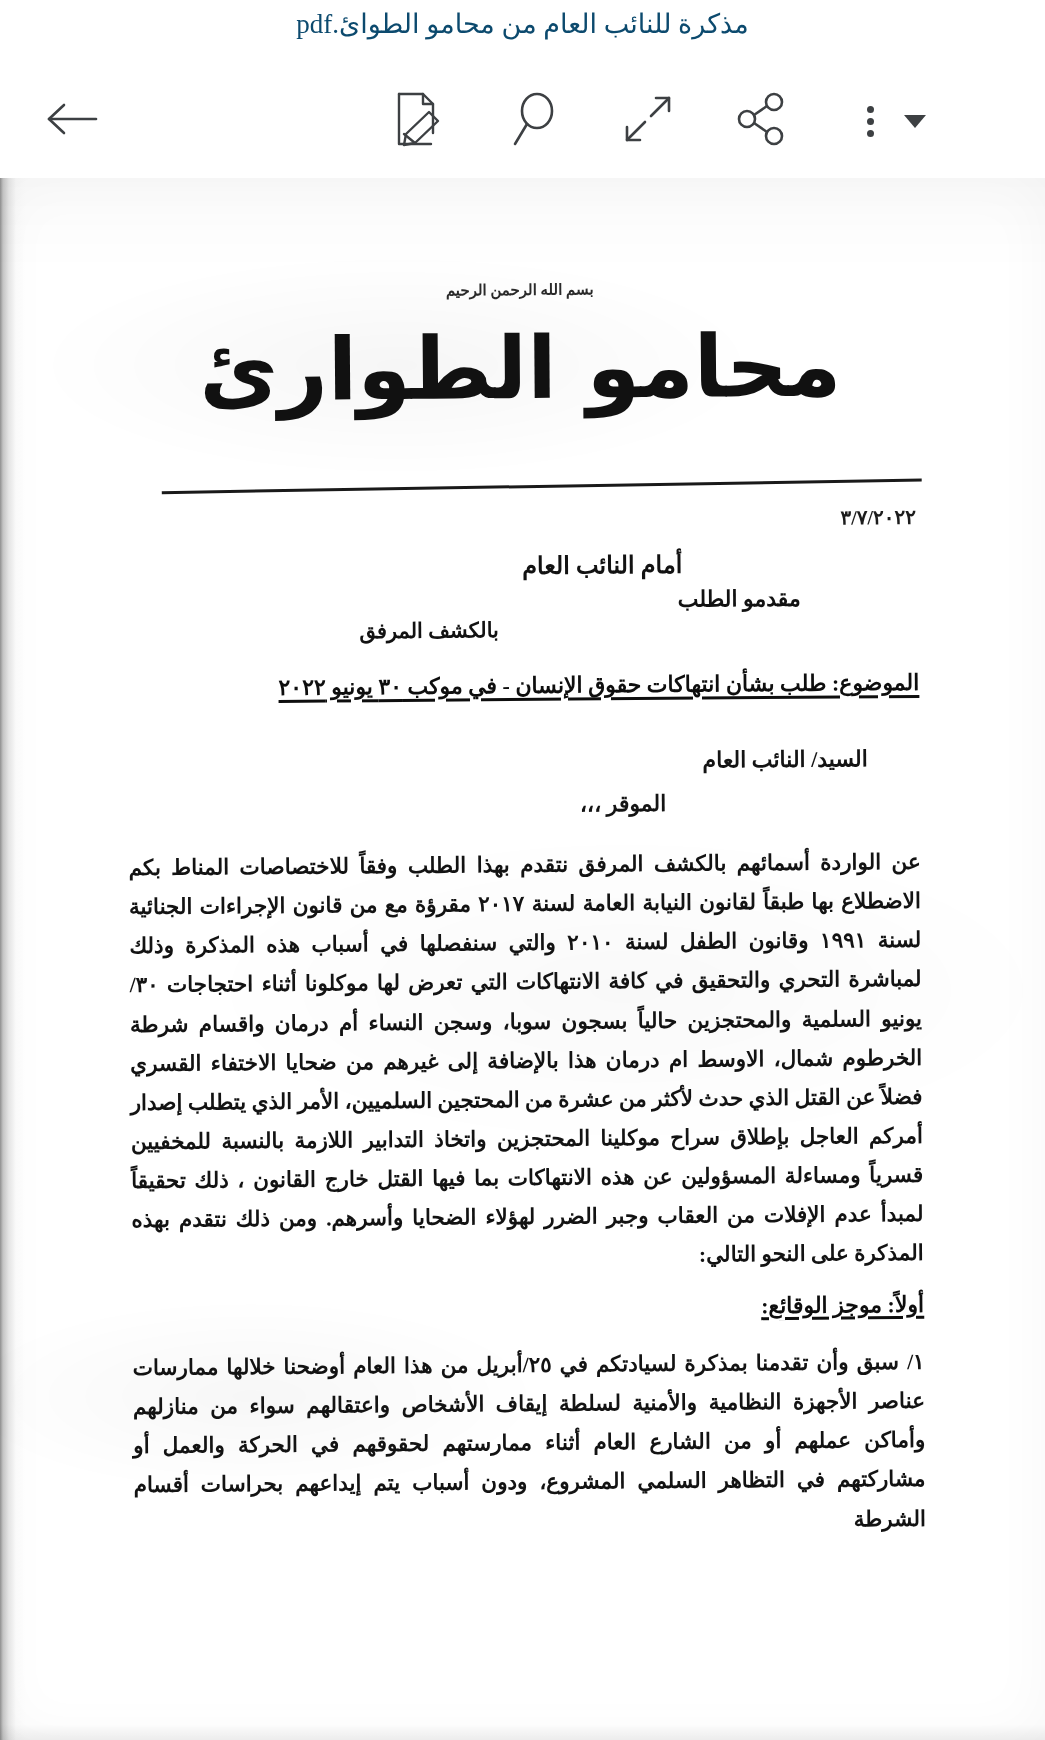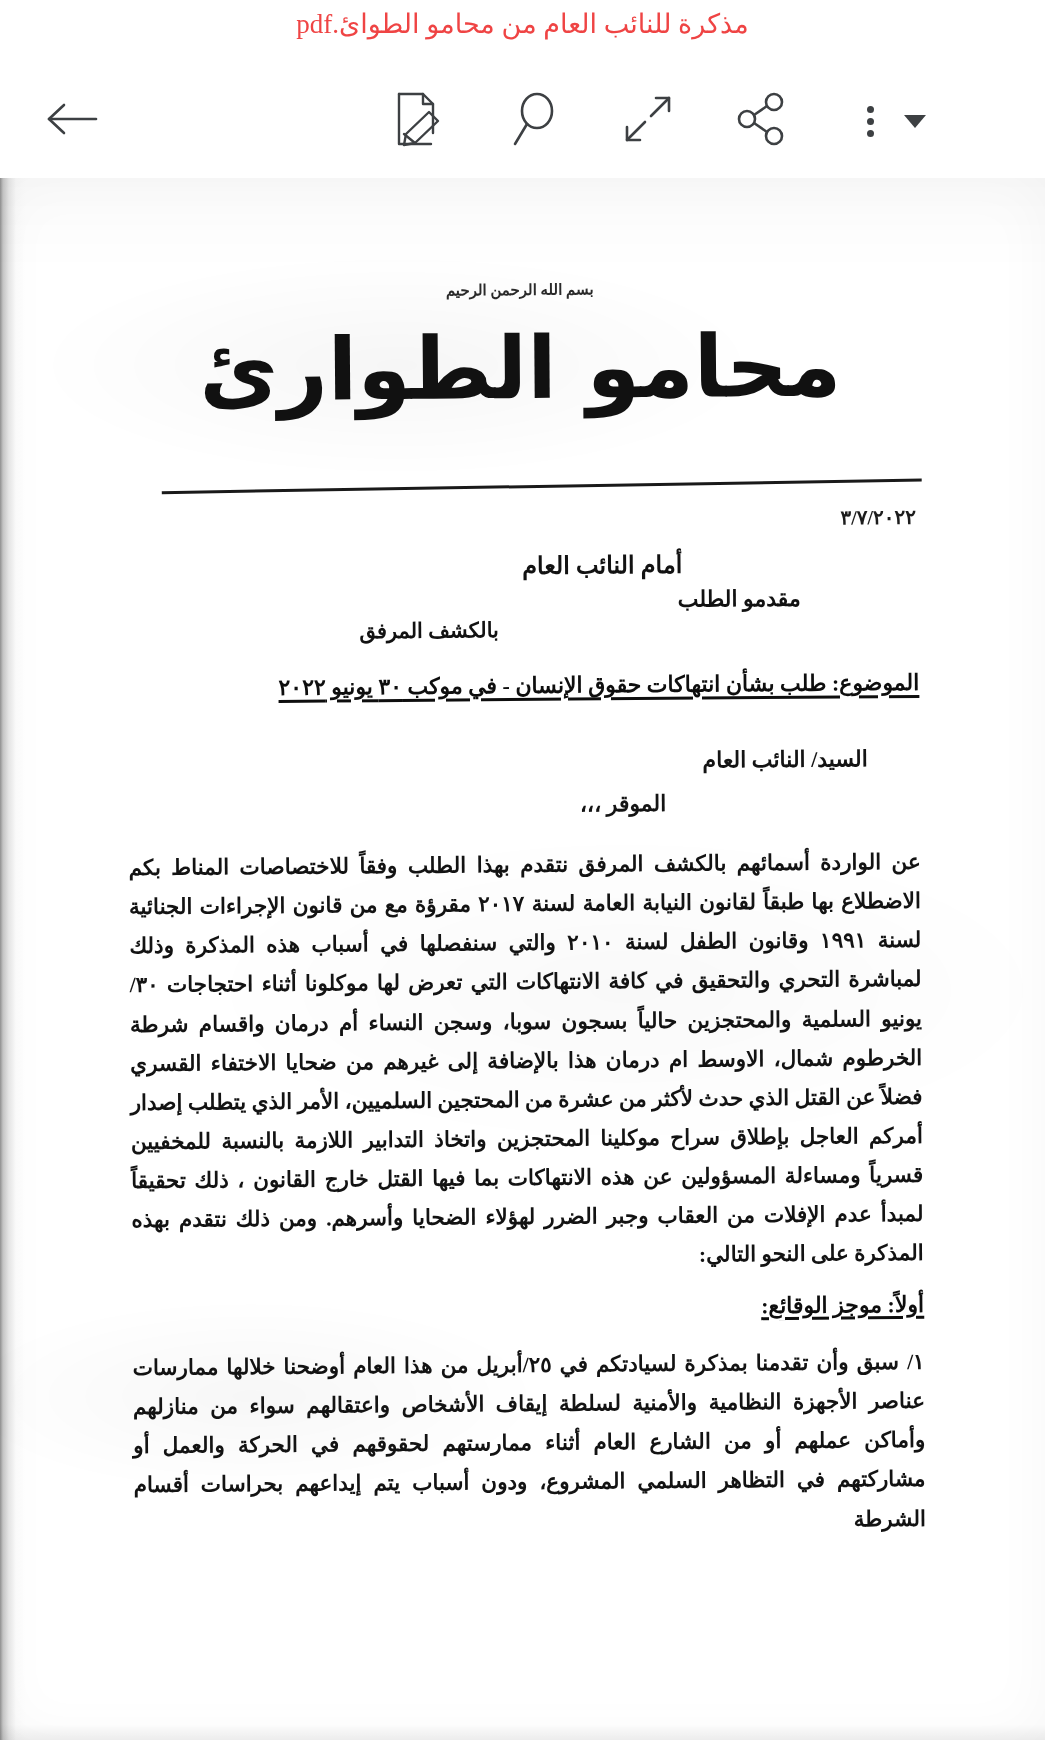--- a/index.html
+++ b/index.html
@@ -28,21 +28,21 @@
     flex: 0 0 178px;
     position: relative;
   }
 
   .doc-title {
     position: absolute;
     top: 8px; left: 0; right: 0;
     text-align: center;
     font-family: "Liberation Serif", serif;
     font-size: 27px;
-    color: #ef4444;
+    color: #0c4a6e;
     direction: rtl;
     unicode-bidi: plaintext;
     white-space: nowrap;
     overflow: hidden;
     text-overflow: ellipsis;
     padding: 0 28px;
   }
 
   .toolbar {
     position: absolute;

